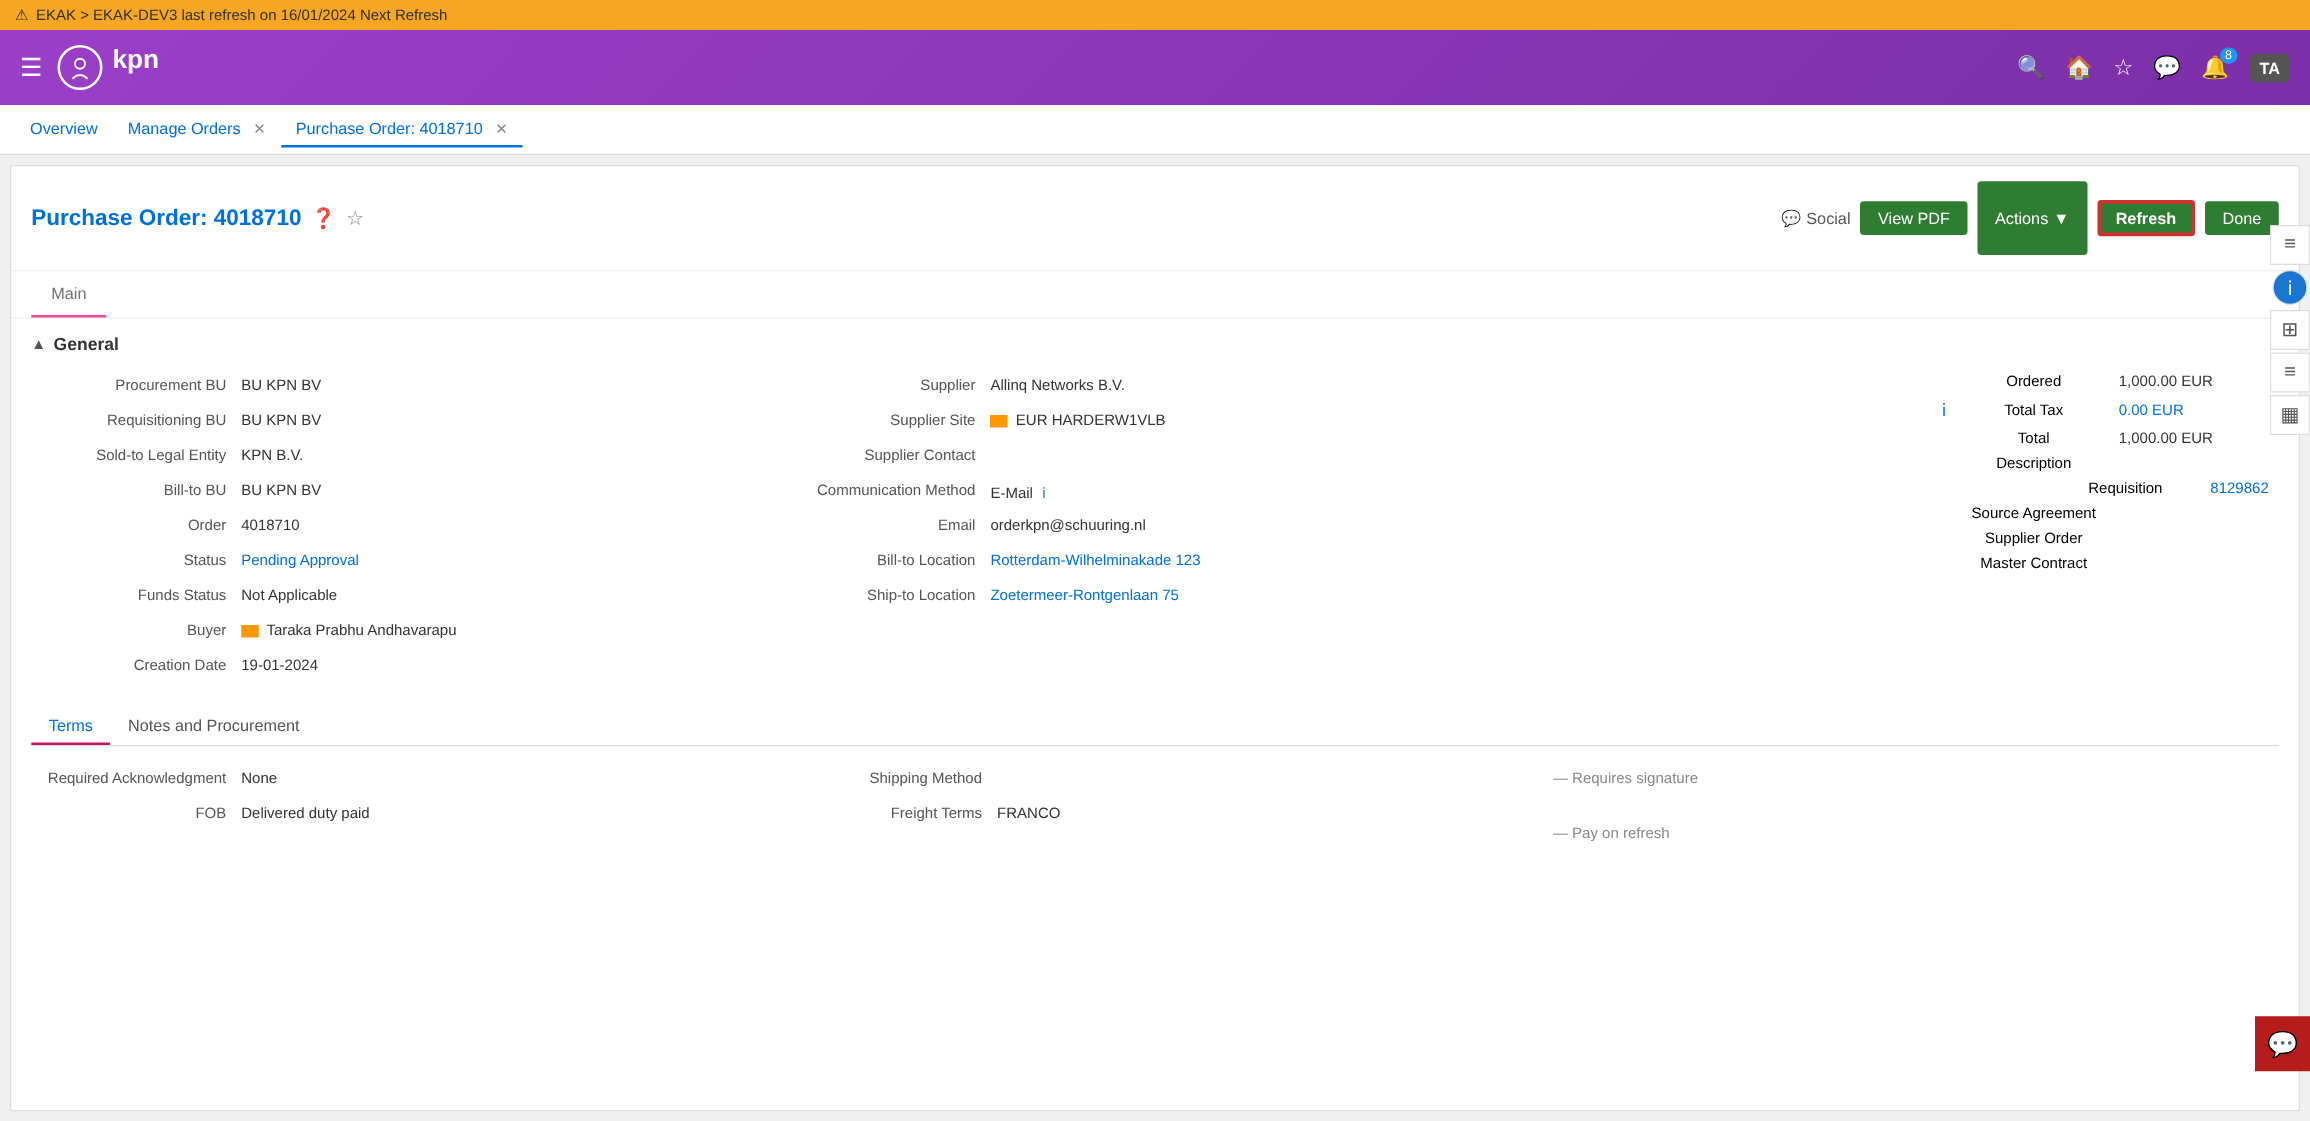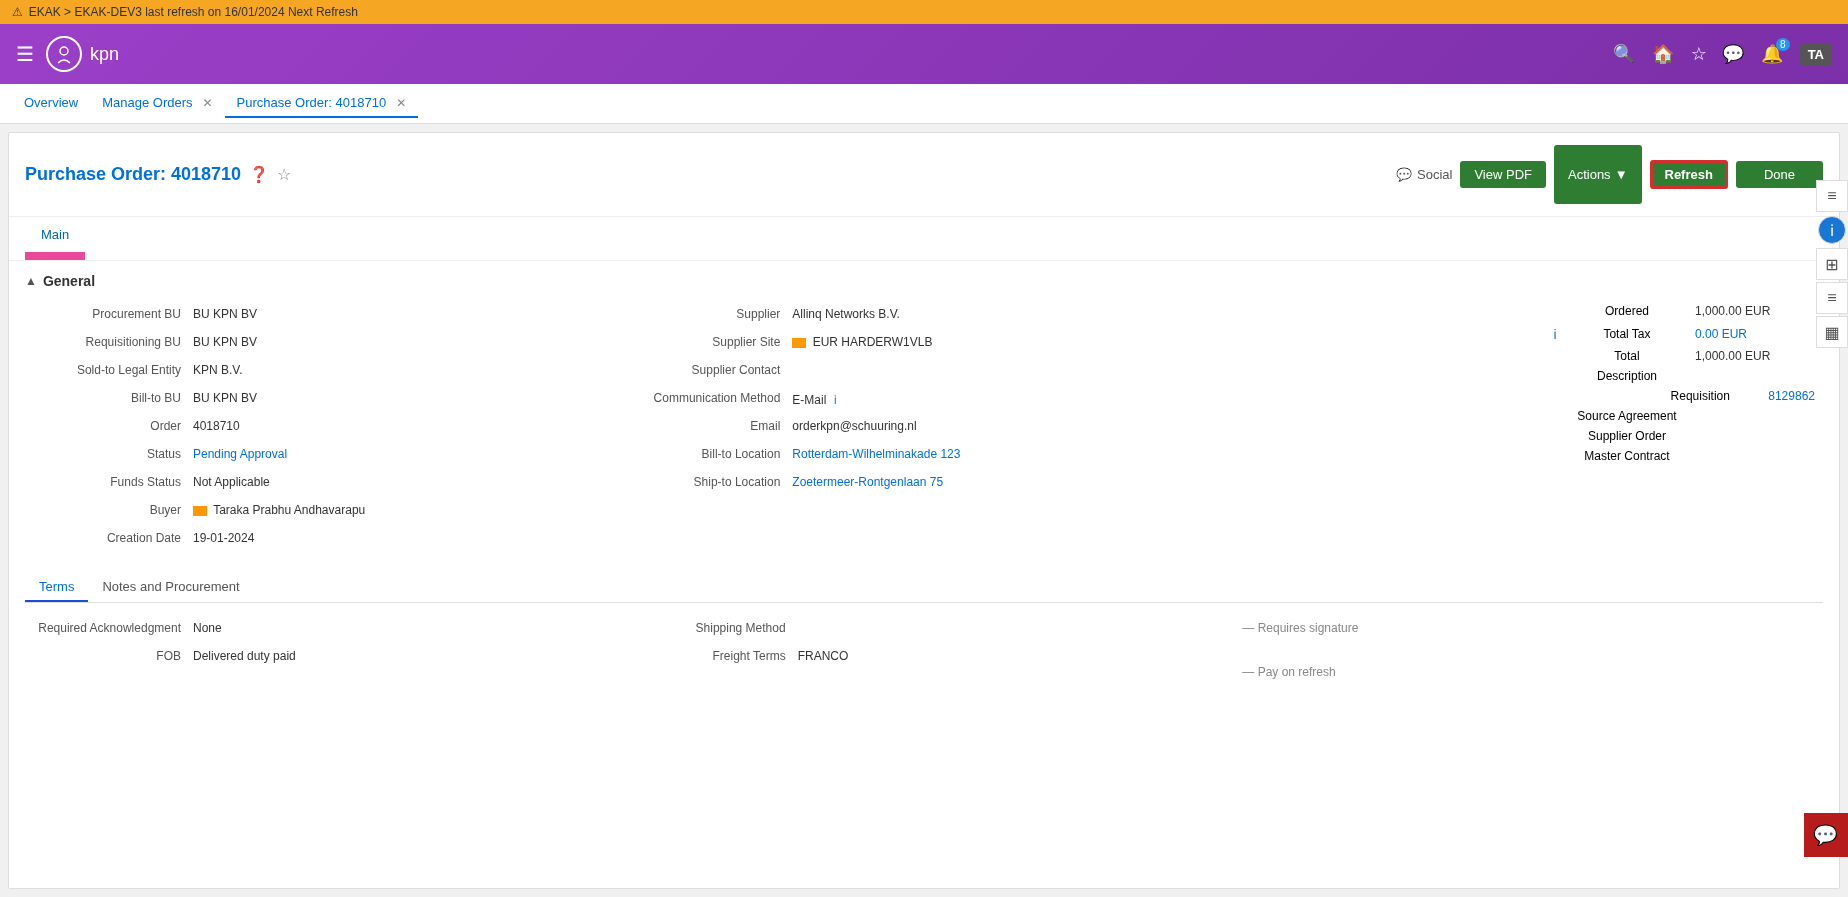--- a/index.html
+++ b/index.html
@@ -21,21 +21,21 @@
     .header {
       background: linear-gradient(135deg, #9b3fc8 0%, #7b2fa8 100%);
       height: 60px;
       display: flex;
       align-items: center;
       padding: 0 16px;
       justify-content: space-between;
     }
     .header-left { display: flex; align-items: center; gap: 12px; }
     .hamburger { color: white; font-size: 20px; cursor: pointer; }
-    .logo { display: flex; align-items: center; gap: 8px; color: white; font-size: 18px; font-weight: normal; }
+    .logo { display: flex; align-items: flex-start; gap: 8px; color: white; font-size: 21px; font-weight: bold; }
     .logo-icon { width: 36px; height: 36px; border: 2px solid white; border-radius: 50%; display: flex; align-items: center; justify-content: center; font-size: 16px; }
     .header-right { display: flex; align-items: center; gap: 16px; color: white; }
     .header-icon { font-size: 18px; cursor: pointer; position: relative; }
     .badge { background: #2196f3; color: white; border-radius: 50%; font-size: 10px; padding: 1px 4px; position: absolute; top: -5px; right: -6px; }
     .avatar { background: #555; color: white; border-radius: 4px; padding: 4px 8px; font-size: 13px; font-weight: bold; }
 
     
     .tabs-bar {
       background: white;
       border-bottom: 1px solid #ddd;
@@ -81,26 +81,26 @@
     }
     .page-title-area { display: flex; align-items: center; gap: 8px; }
     .page-title { color: #0070e0; font-size: 18px; font-weight: 600; }
     .help-icon { color: #0070e0; font-size: 16px; cursor: pointer; }
     .star-icon { color: #888; font-size: 16px; cursor: pointer; }
     .page-actions { display: flex; align-items: center; gap: 8px; }
     .social-btn { color: #555; font-size: 13px; cursor: pointer; display: flex; align-items: center; gap: 4px; }
     .btn-green { background: #2e7d32; color: white; border: none; padding: 6px 14px; border-radius: 3px; cursor: pointer; font-size: 13px; }
     .btn-actions { background: #2e7d32; color: white; border: none; padding: 22px 14px; border-radius: 3px; cursor: pointer; font-size: 13px; display: flex; align-items: center; gap: 4px; }
     .btn-refresh { background: #2e7d32; color: white; border: 3px solid #d32f2f; padding: 4px 12px; border-radius: 3px; cursor: pointer; font-size: 13px; font-weight: bold; }
-    .btn-done { background: #2e7d32; color: white; border: none; padding: 6px 28px; border-radius: 3px; cursor: pointer; font-size: 13px; }
+    .btn-done { background: #2e7d32; color: white; border: none; padding: 6px 14px; border-radius: 3px; cursor: pointer; font-size: 13px; }
 
     
     .main-tabs { padding: 0 16px; border-bottom: 1px solid #eee; display: flex; }
     .main-tab { padding: 10px 16px; cursor: pointer; font-size: 13px; color: #555; border-bottom: 2px solid transparent; }
-    .main-tab.active { color: #0369a1; border-bottom: 8px solid #ec4899; font-weight: 500; }
+    .main-tab.active { color: #737373; border-bottom: 2px solid #ec4899; font-weight: 500; }
 
     
     .section { padding: 12px 16px; }
     .section-header { display: flex; align-items: center; gap: 6px; font-weight: bold; font-size: 14px; margin-bottom: 12px; color: #333; }
     .triangle { color: #555; font-size: 12px; }
 
     
     .form-grid {
       display: grid;
       grid-template-columns: 1fr 1fr 1fr;
@@ -116,21 +116,21 @@
     .summary-row { display: flex; align-items: center; padding: 3px 0; justify-content: flex-end; gap: 8px; }
     .summary-label { color: #000000; font-size: 12px; text-align: center; min-width: 120px; }
     .summary-value { color: #333; font-size: 12px; min-width: 120px; }
     .summary-value.zero { color: #0070e0; }
     .info-icon { color: #1976d2; font-size: 14px; margin-right: 2px; }
     .link-value { color: #0070e0; cursor: pointer; font-size: 12px; }
 
     
     .terms-tabs { display: flex; border-bottom: 1px solid #ddd; margin: 8px 16px 0; }
     .terms-tab { padding: 6px 14px; cursor: pointer; font-size: 13px; color: #555; border-bottom: 2px solid transparent; }
-    .terms-tab.active { color: #0070e0; border-bottom: 2px solid #1d4ed8; }
+    .terms-tab.active { color: #0070e0; border-bottom: 2px solid #be185d; }
 
     .terms-grid {
       display: grid;
       grid-template-columns: 1fr 1fr 1fr;
       gap: 16px;
       padding: 12px 16px;
     }
 
     
     .right-sidebar {

